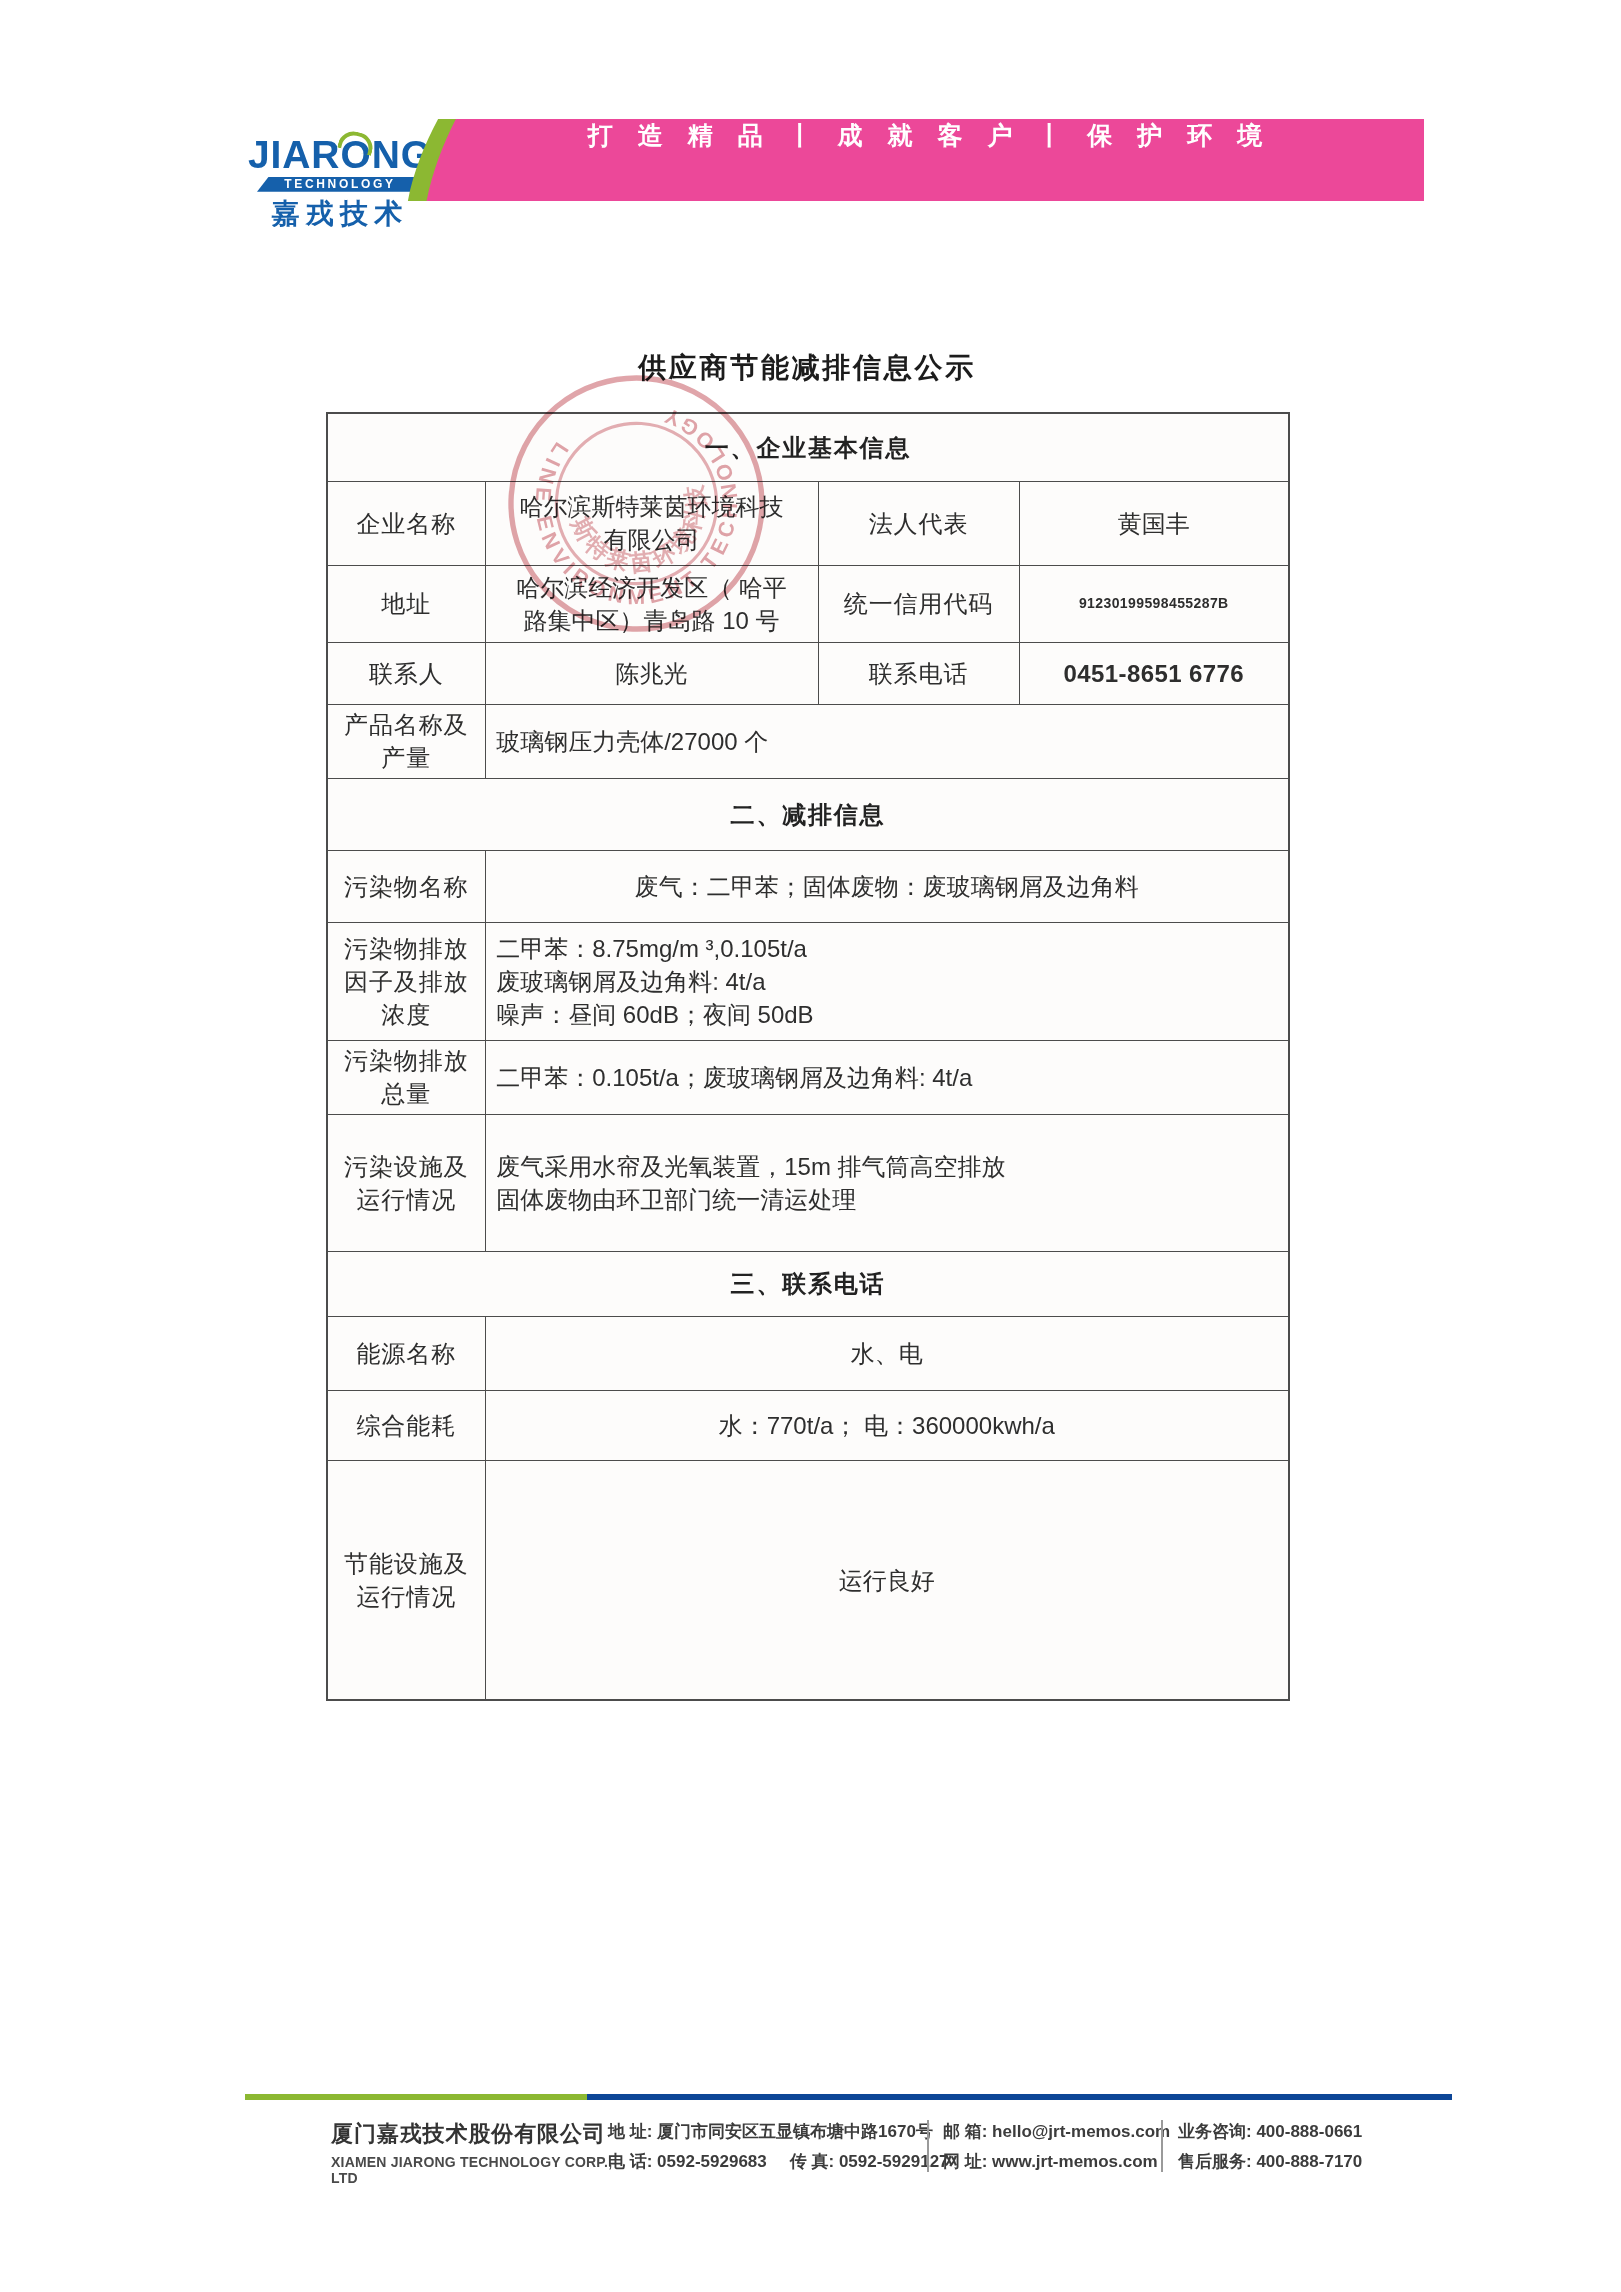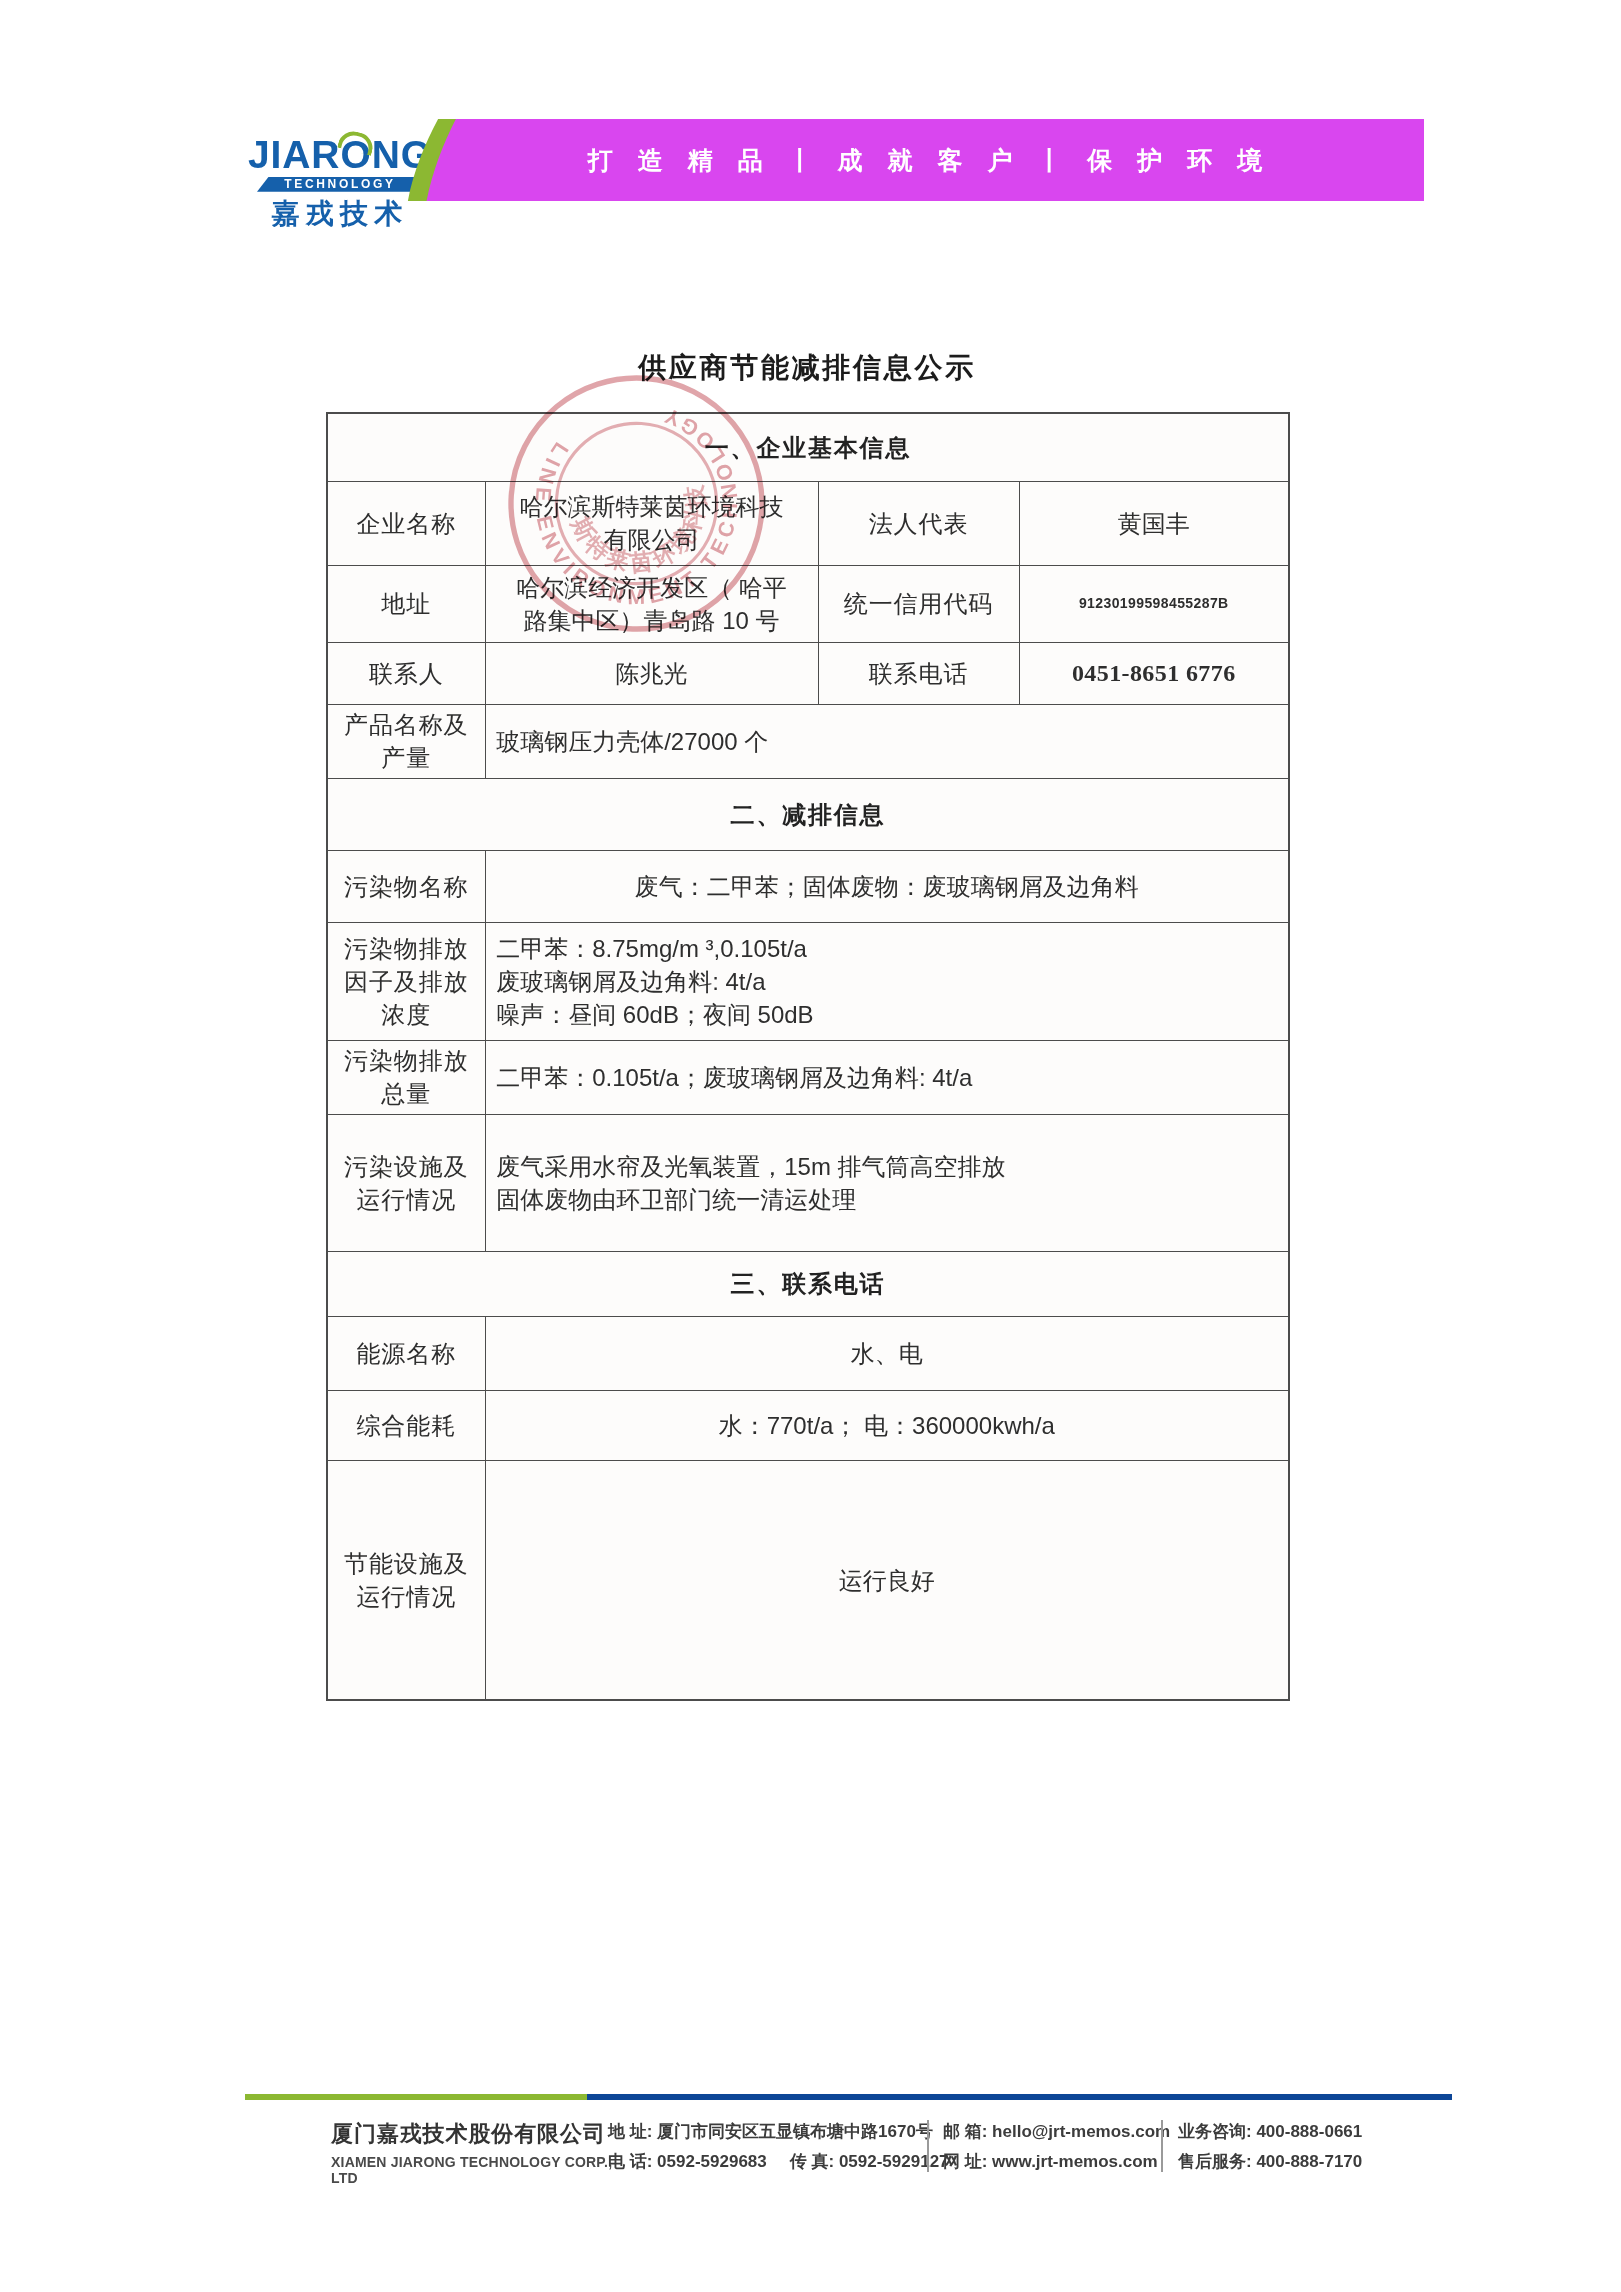--- a/index.html
+++ b/index.html
@@ -25,23 +25,23 @@
     margin:2.7px auto 0 auto; width:166px; height:15px; background:#1560ab;
     clip-path:polygon(7% 0, 100% 0, 93% 100%, 0 100%);
     color:#ffffff; font-size:12px; font-weight:bold; letter-spacing:2.7px;
     line-height:15px; text-align:center;
   }
   .logo-cn {
     margin-top:3.6px; color:#1560ab; font-weight:bold; font-size:28px; letter-spacing:6.2px;
   }
   .banner {
     position:absolute; left:399px; top:119px; width:1025px; height:82px;
-    background:#d946ef;
+    background:#ec4899;
     clip-path:polygon(55px 0, 100% 0, 100% 100%, 19.6px 100%);
-    display:flex; align-items:center; justify-content:center;
+    display:flex; align-items:flex-start; justify-content:center;
   }
   .banner-slogan {
     color:#ffffff; font-size:25px; font-weight:bold; letter-spacing:9px;
     padding-left:36px;
   }
   .swoosh { position:absolute; left:399px; top:119px; }
 
   
   .doc-title {
     position:absolute; left:326px; top:349px; width:962px; text-align:center;
@@ -139,21 +139,21 @@
         <td class="val-c preline">哈尔滨经济开发区（ 哈平
 路集中区）青岛路 10 号</td>
         <td class="lbl">统一信用代码</td>
         <td class="val-c num" style="font-size:14px; font-weight:bold;">91230199598455287B</td>
       </tr>
 
       <tr style="height:62px">
         <td class="lbl">联系人</td>
         <td class="val-c">陈兆光</td>
         <td class="lbl">联系电话</td>
-        <td class="val-c num" style="font-weight:bold;font-family:Liberation Serif, serif;">0451-8651 6776</td>
+        <td class="val-c num" style="font-weight:bold;">0451-8651 6776</td>
       </tr>
 
       <tr style="height:70px">
         <td class="lbl preline">产品名称及
 产量</td>
         <td class="val-l" colspan="3">玻璃钢压力壳体/27000 个</td>
       </tr>
 
       <tr style="height:72px">
         <td class="sec" colspan="4">二、减排信息</td>

